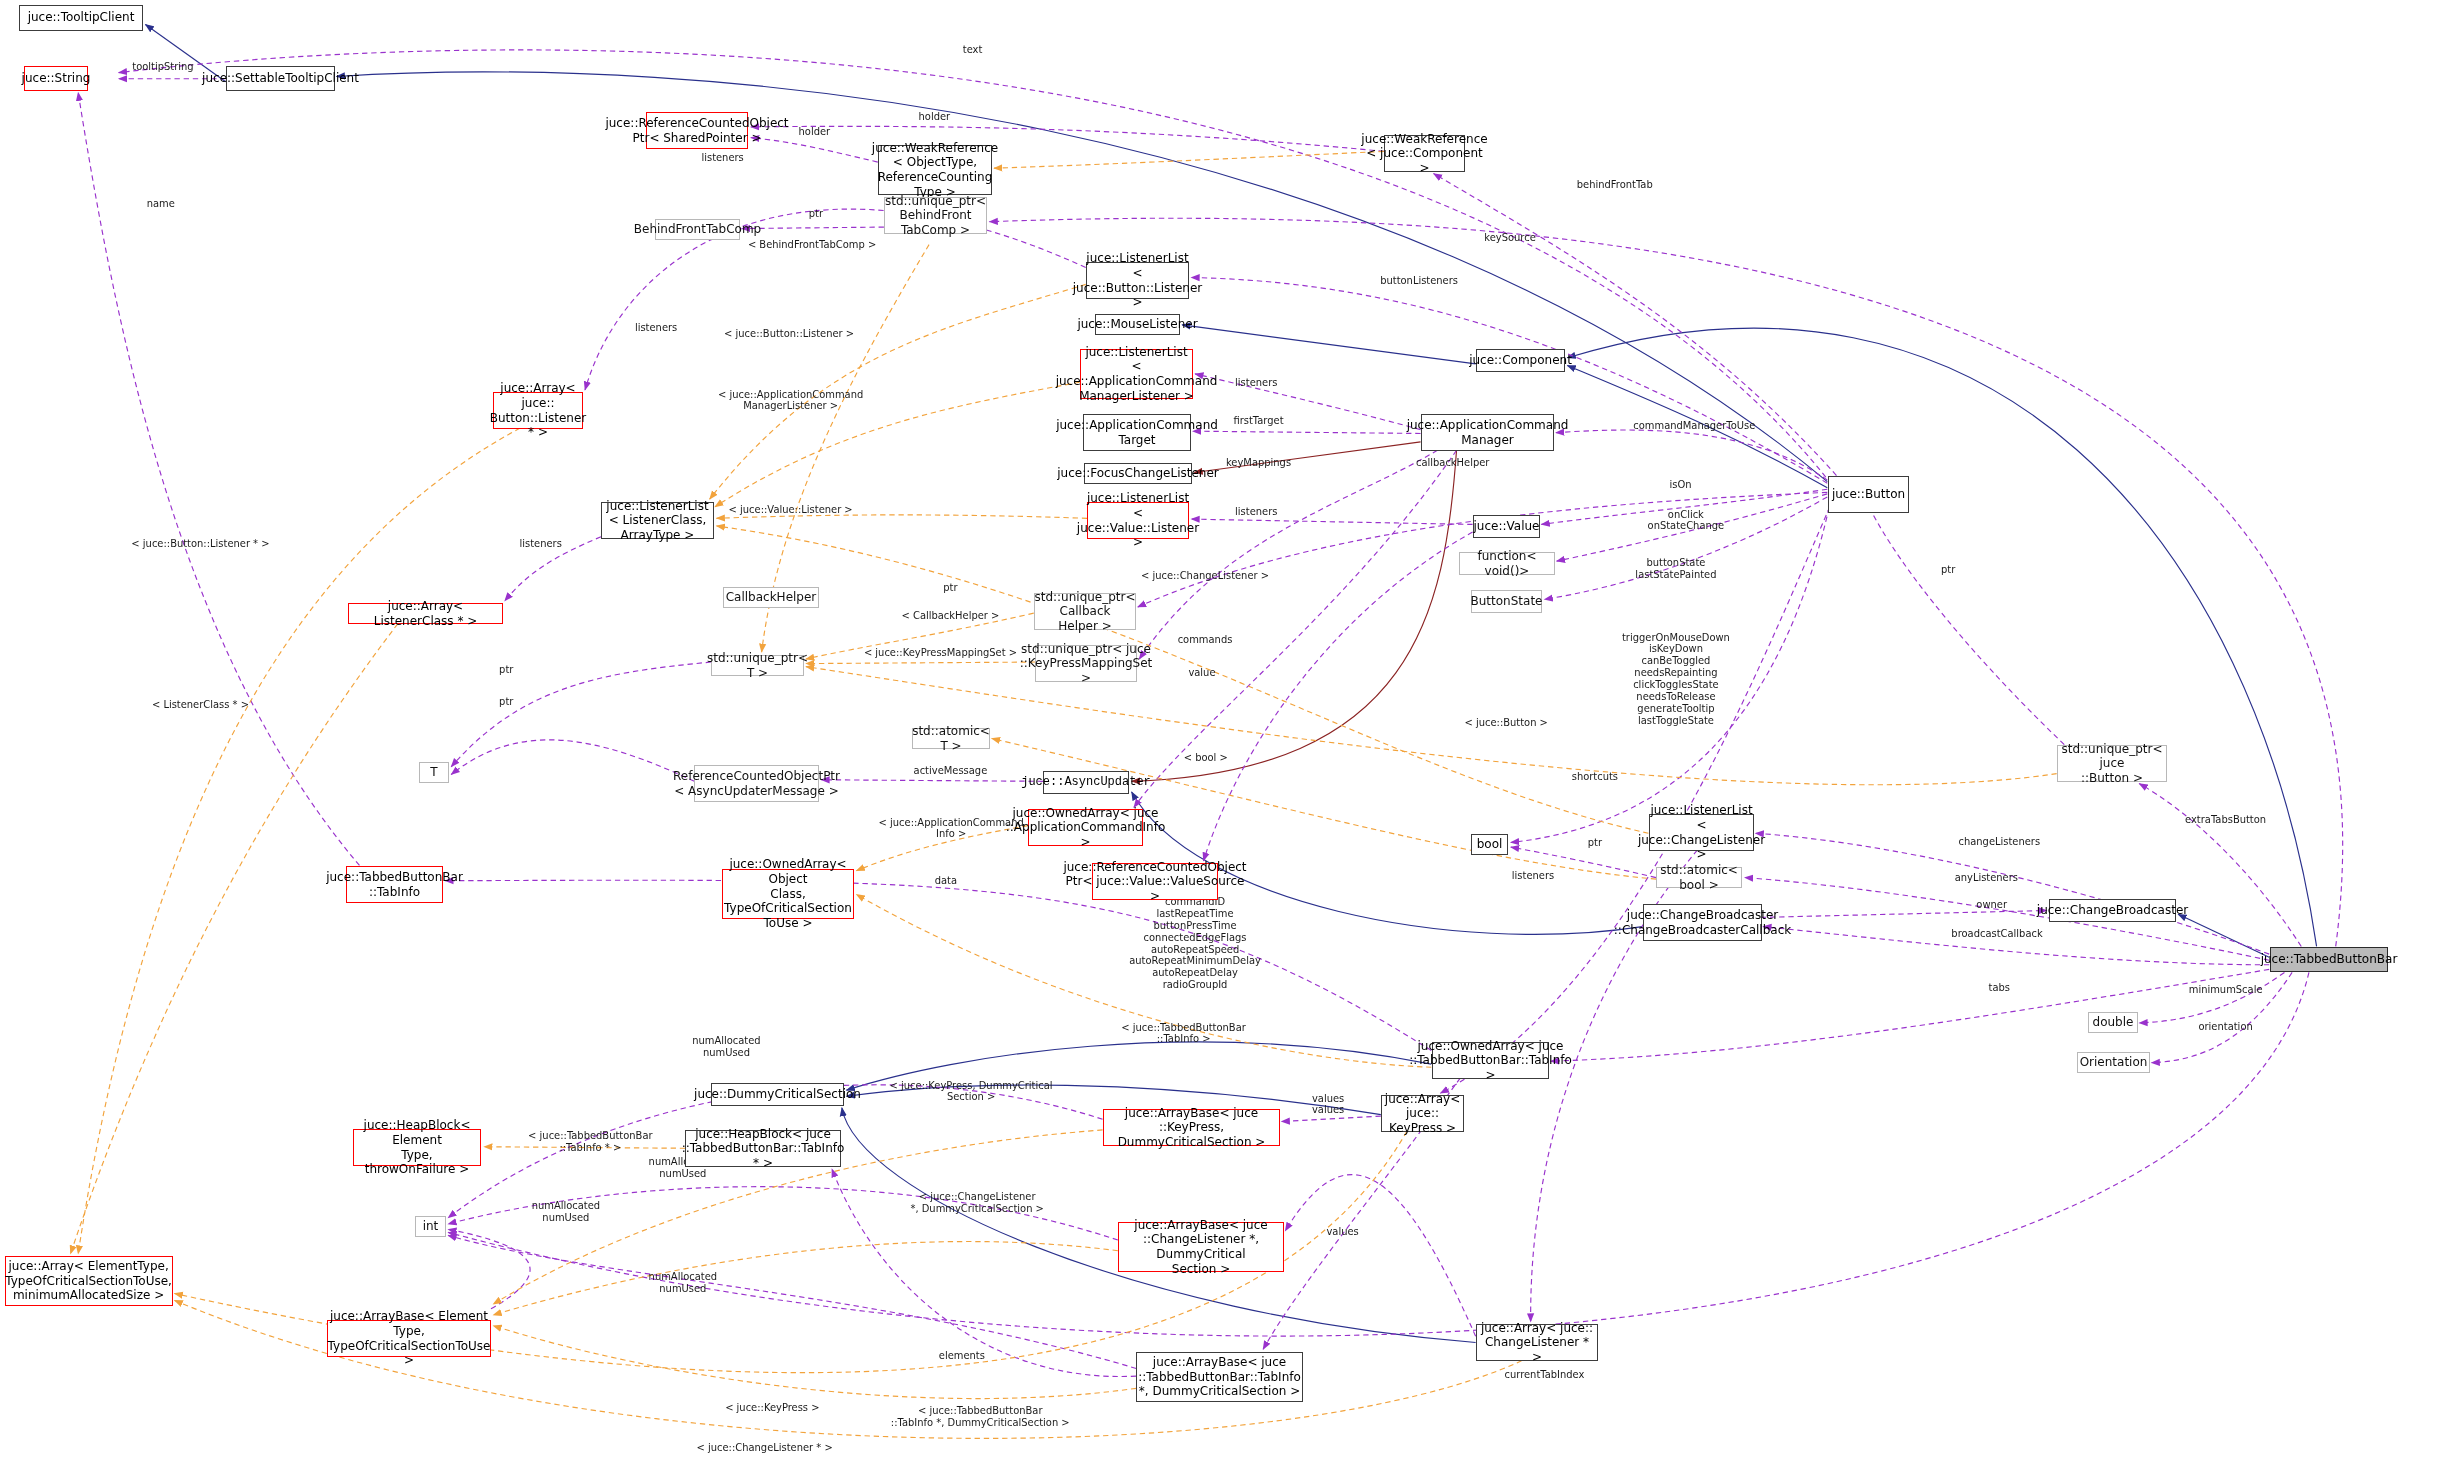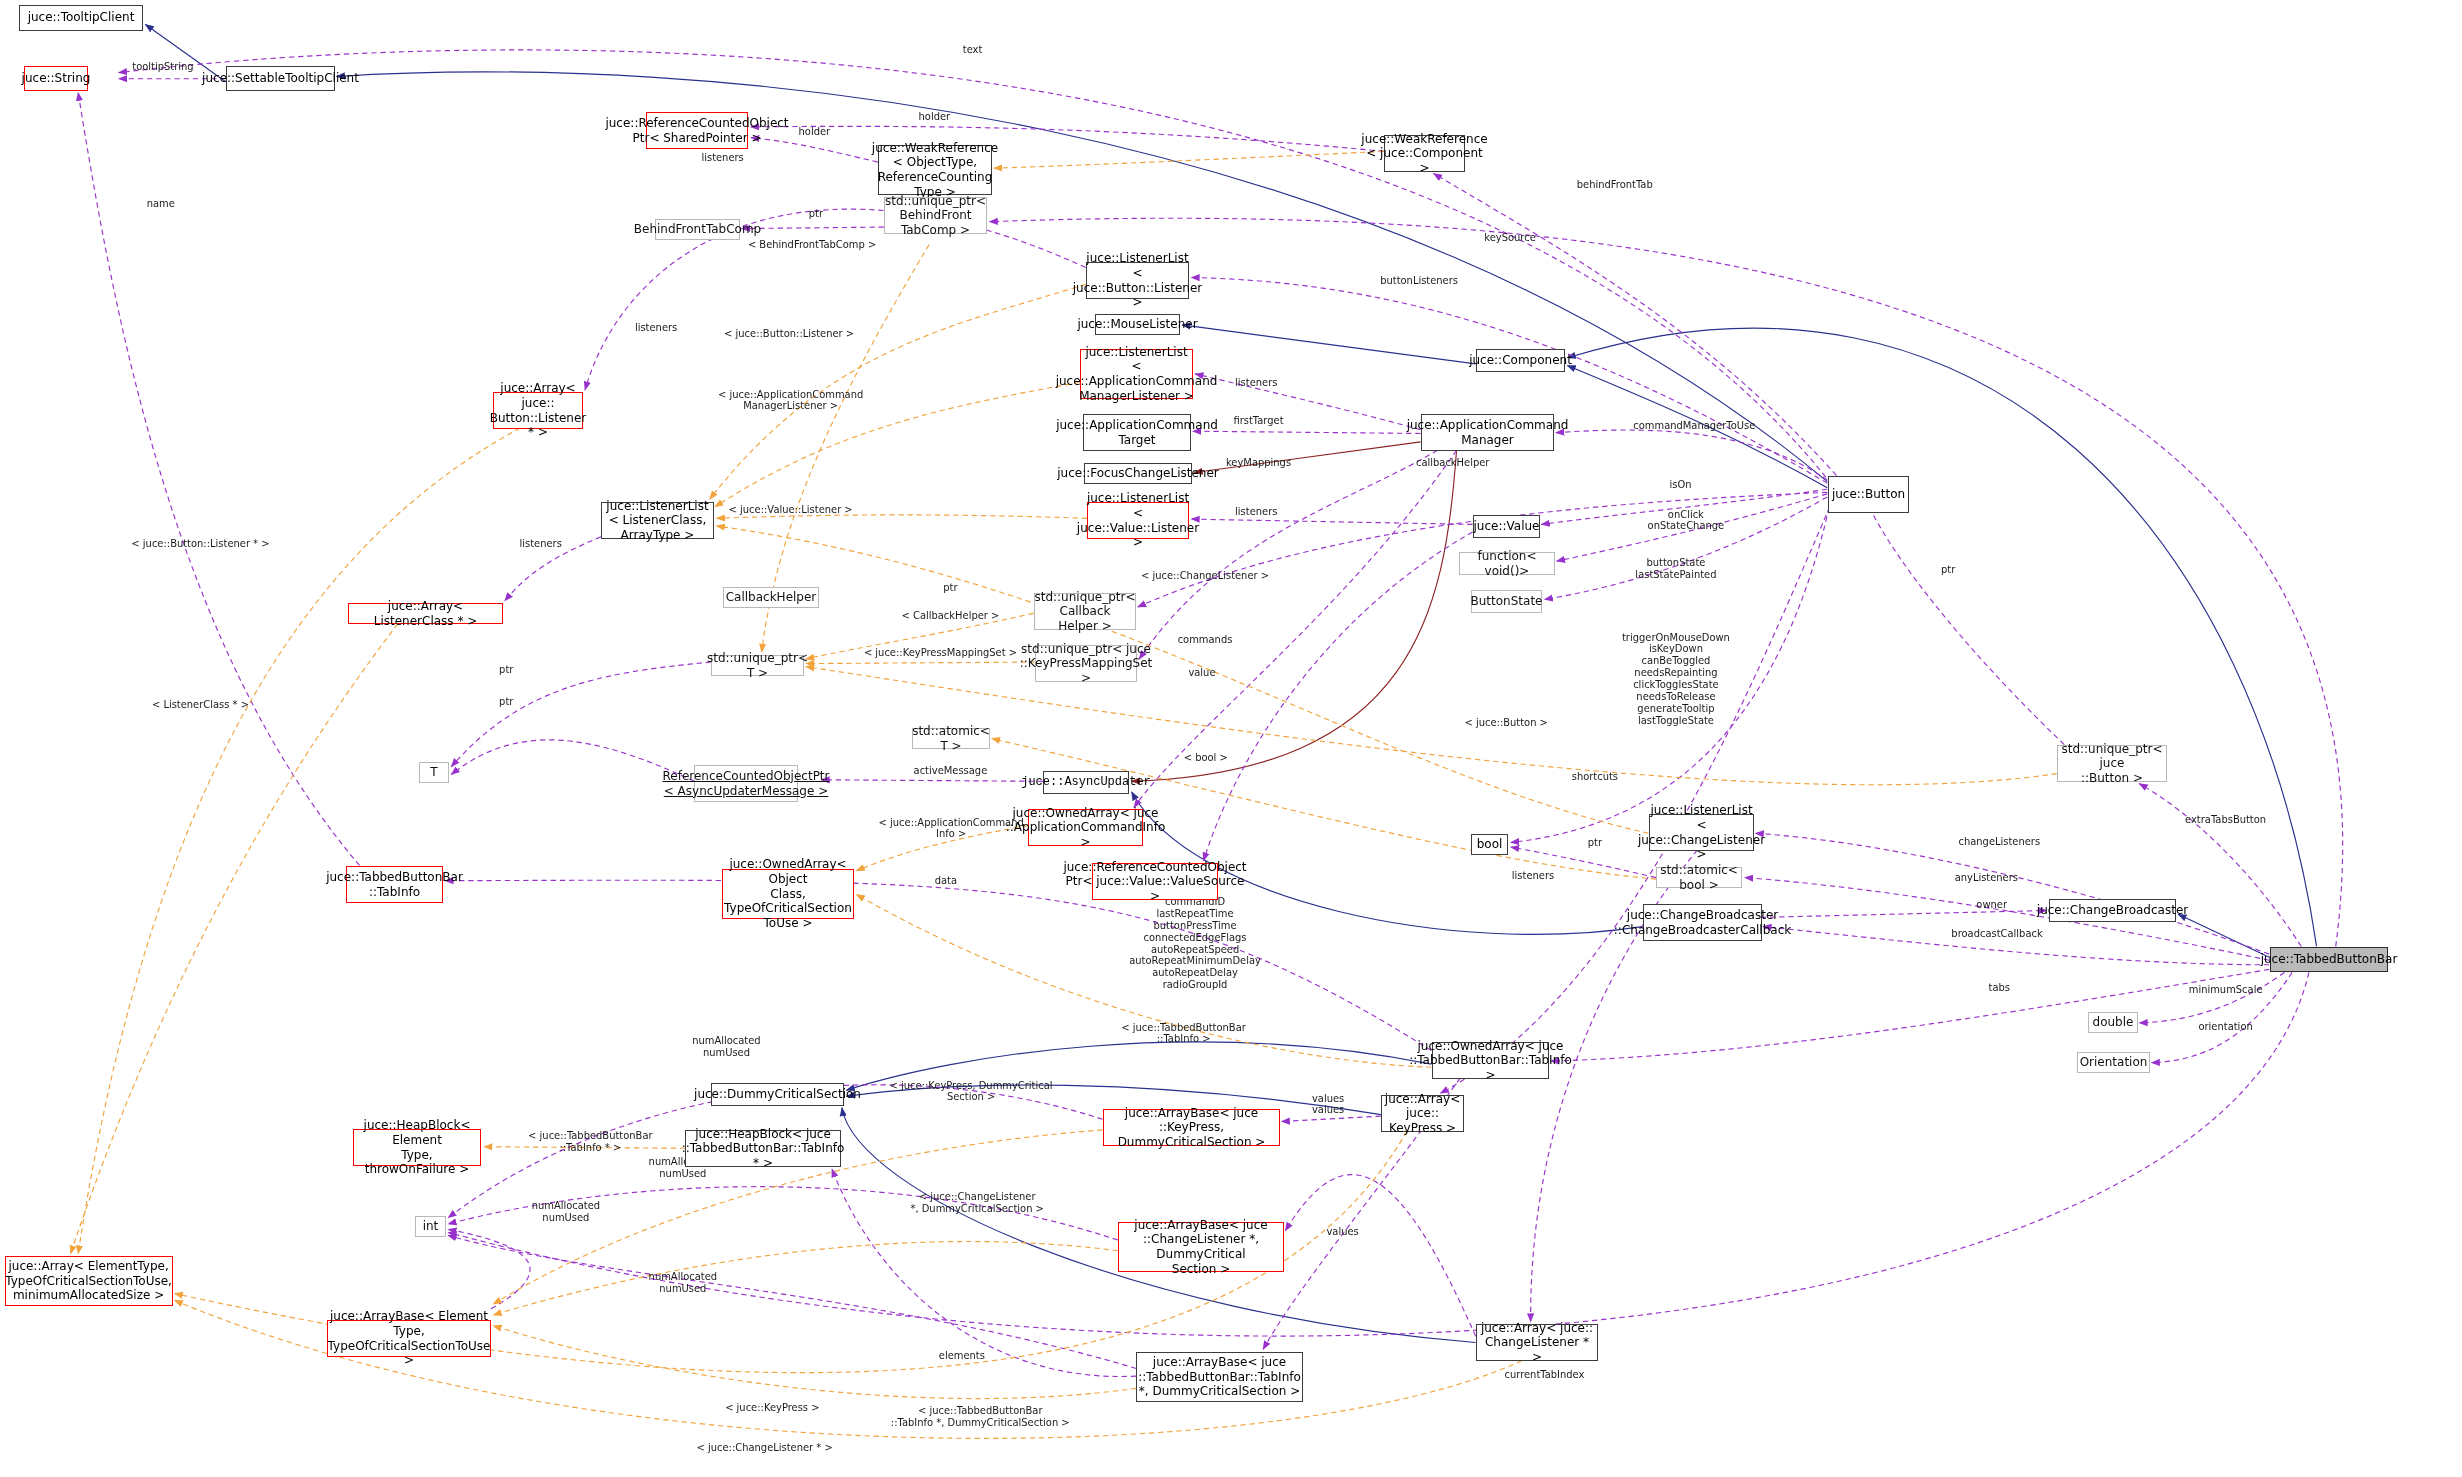--- a/index.html
+++ b/index.html
@@ -238,21 +238,21 @@
       <div class="node red" style="left: 348px; top: 603px; width: 155px; height: 21.4px;">juce::Array&lt; ListenerClass * &gt;</div>
       <div class="node gray" style="left: 723px; top: 587px; width: 96px; height: 21.4px;">CallbackHelper</div>
       <div class="node gray" style="left: 711px; top: 655px; width: 93px; height: 21.4px;">std::unique_ptr&lt; T &gt;</div>
       <div class="node gray" style="left: 419px; top: 762px; width: 30px; height: 21.4px;">T</div>
       <div class="node gray" style="left: 1034px; top: 593px; width: 102px; height: 37px;">std::unique_ptr&lt; Callback
 Helper &gt;</div>
       <div class="node gray" style="left: 1035px; top: 645px; width: 102px; height: 37px;">std::unique_ptr&lt; juce
 ::KeyPressMappingSet &gt;</div>
       <div class="node gray" style="left: 912px; top: 728px; width: 78px; height: 21.4px;">std::atomic&lt; T &gt;</div>
       <div class="node black" style="left: 1043px; top: 771px; width: 86px; height: 23px; font-family: Liberation Mono, monospace;">juce::AsyncUpdater</div>
-      <div class="node gray" style="left: 694px; top: 765px; width: 104px; height: 37px; text-decoration: underline;">ReferenceCountedObjectPtr
+      <div class="node gray" style="left: 694px; top: 765px; width: 125px; height: 37px;">ReferenceCountedObjectPtr
 &lt; AsyncUpdaterMessage &gt;</div>
       <div class="node red" style="left: 1028px; top: 809px; width: 115px; height: 37px;">juce::OwnedArray&lt; juce
 ::ApplicationCommandInfo &gt;</div>
       <div class="node red" style="left: 1092px; top: 863px; width: 126px; height: 37px;">juce::ReferenceCountedObject
 Ptr&lt; juce::Value::ValueSource &gt;</div>
       <div class="node red" style="left: 346px; top: 866px; width: 97px; height: 37px;">juce::TabbedButtonBar
 ::TabInfo</div>
       <div class="node red" style="left: 722px; top: 869px; width: 132px; height: 50px;">juce::OwnedArray&lt; Object
 Class, TypeOfCriticalSection
 ToUse &gt;</div>

